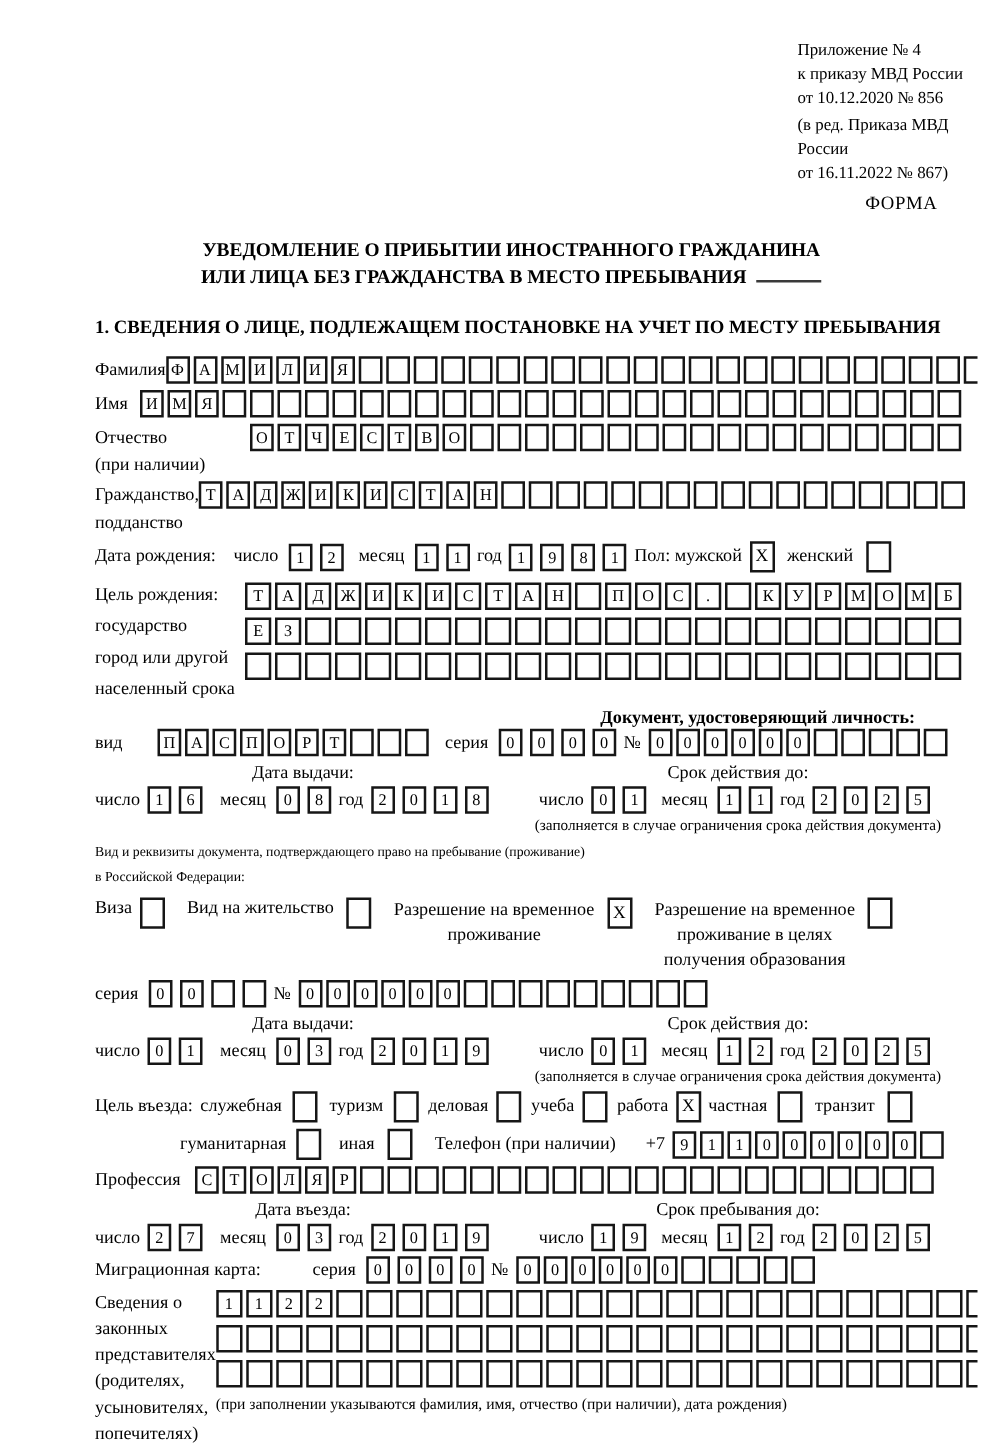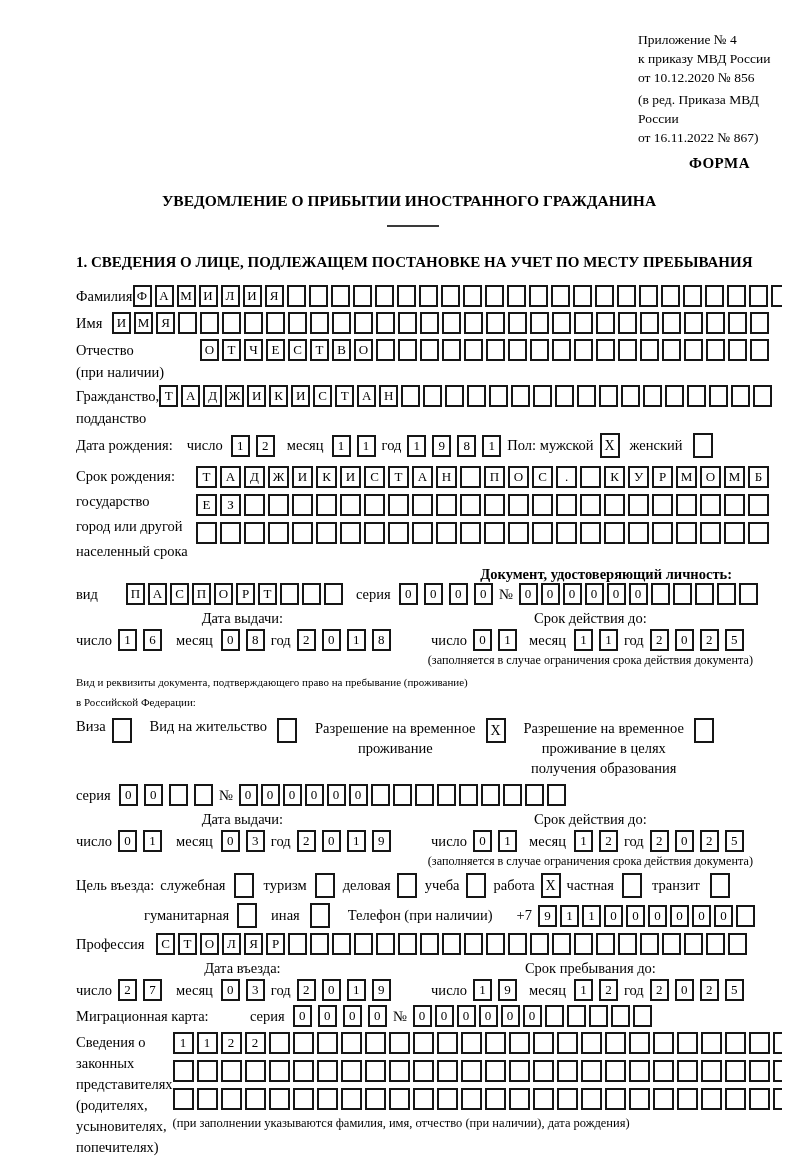--- a/index.html
+++ b/index.html
@@ -9,21 +9,21 @@
     width: 764px; height: 1163px;
     margin: 0 auto;
     background: #fff;
     color: #000;
     font-family: "Liberation Serif", "DejaVu Serif", serif;
     padding: 30px 10px 0 58px;
     overflow: hidden;
   }
   .hdr-block { margin-left: 562px; font-size: 13.5px; line-height: 19px; }
   .hdr-block .amend { margin-top: 3px; }
-  .form-label { text-align: right; padding-right: 22px; font-weight: bold; font-size: 15px; margin-top: 8px; letter-spacing: .5px; }
+  .form-label { text-align: right; padding-right: 22px; font-weight: normal; font-size: 15px; margin-top: 8px; letter-spacing: .5px; }
   .title { text-align: center; font-weight: bold; font-size: 15.5px; line-height: 21px; margin-top: 18px; margin-right: 30px;}
   .blank-line { display:inline-block; width:52px; height:13px; border-bottom:2px solid #3a3a3a; margin-left:8px; }
   .section-heading { font-weight: bold; font-size: 15px; margin-top: 22px; }
   .form-body { margin-top: 14px; font-size: 14.5px; }
   .row { display: flex; align-items: center; margin-bottom: 5px; }
   .row-top { align-items: flex-start; }
   .lbl { white-space: nowrap; }
   .lbl-col { line-height: 22px; }
   .cells { display: flex; flex-wrap: nowrap; }
   .cell {
@@ -66,21 +66,21 @@
     <div>к приказу МВД России</div>
     <div>от 10.12.2020 № 856</div>
     <div class="amend">(в ред. Приказа МВД России</div>
     <div>от 16.11.2022 № 867)</div>
   </div>
 
   <div class="form-label">ФОРМА</div>
 
   <div class="title">
     <div>УВЕДОМЛЕНИЕ О ПРИБЫТИИ ИНОСТРАННОГО ГРАЖДАНИНА</div>
-    <div><span class="blank-line"></span></div>
+    <div><span>ИЛИ ЛИЦА БЕЗ ГРАЖДАНСТВА В МЕСТО ПРЕБЫВАНИЯ</span><span class="blank-line"></span></div>
   </div>
 
   <div class="section-heading">1. СВЕДЕНИЯ О ЛИЦЕ, ПОДЛЕЖАЩЕМ ПОСТАНОВКЕ НА УЧЕТ ПО МЕСТУ ПРЕБЫВАНИЯ</div>
 
   <div class="form-body">
 
     <div class="row">
       <span class="lbl" style="width:70px">Фамилия</span>
       <span class="cells">
           <span class="cell">Ф</span>
@@ -244,21 +244,21 @@
           <span class="cell">1</span>
         </span>
       <span class="lbl mr6">Пол: мужской</span>
       <span class="checkbox">X</span>
       <span class="lbl ml10" style="margin-right:10px">женский</span>
       <span class="checkbox"></span>
     </div>
 
     <div class="row row-top" style="margin-bottom:2px">
       <span class="lbl-col" style="width:148px; line-height:25px">
-        <span style="display:block">Срок рождения:</span>
+        <span style="display:block">Цель рождения:</span>
         <span style="display:block">государство</span>
         <span style="display:block">город или другой</span>
         <span style="display:block">населенный срока</span>
       </span>
       <span style="margin-top:2px">
         <span class="cells p24" style="margin-bottom:6px">
             <span class="cell">Т</span>
             <span class="cell">А</span>
             <span class="cell">Д</span>
             <span class="cell">Ж</span>

